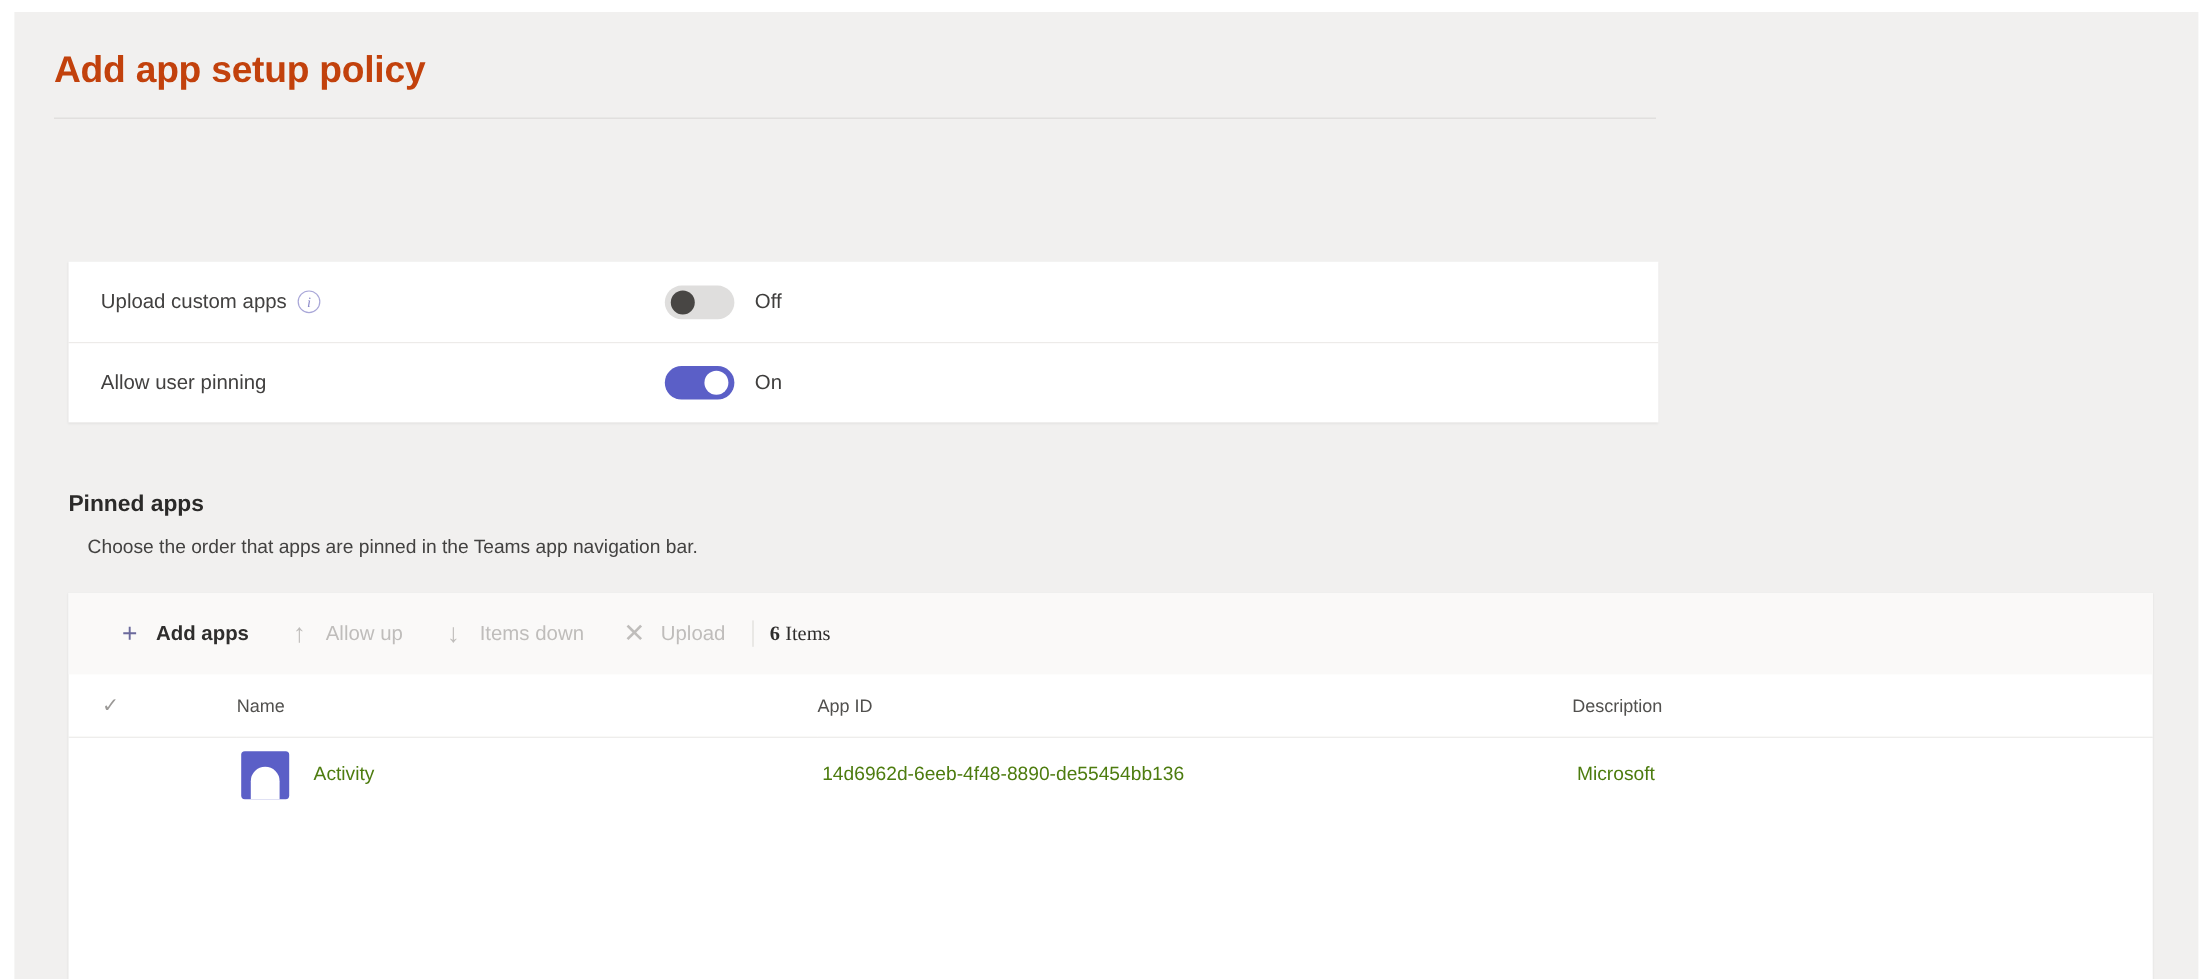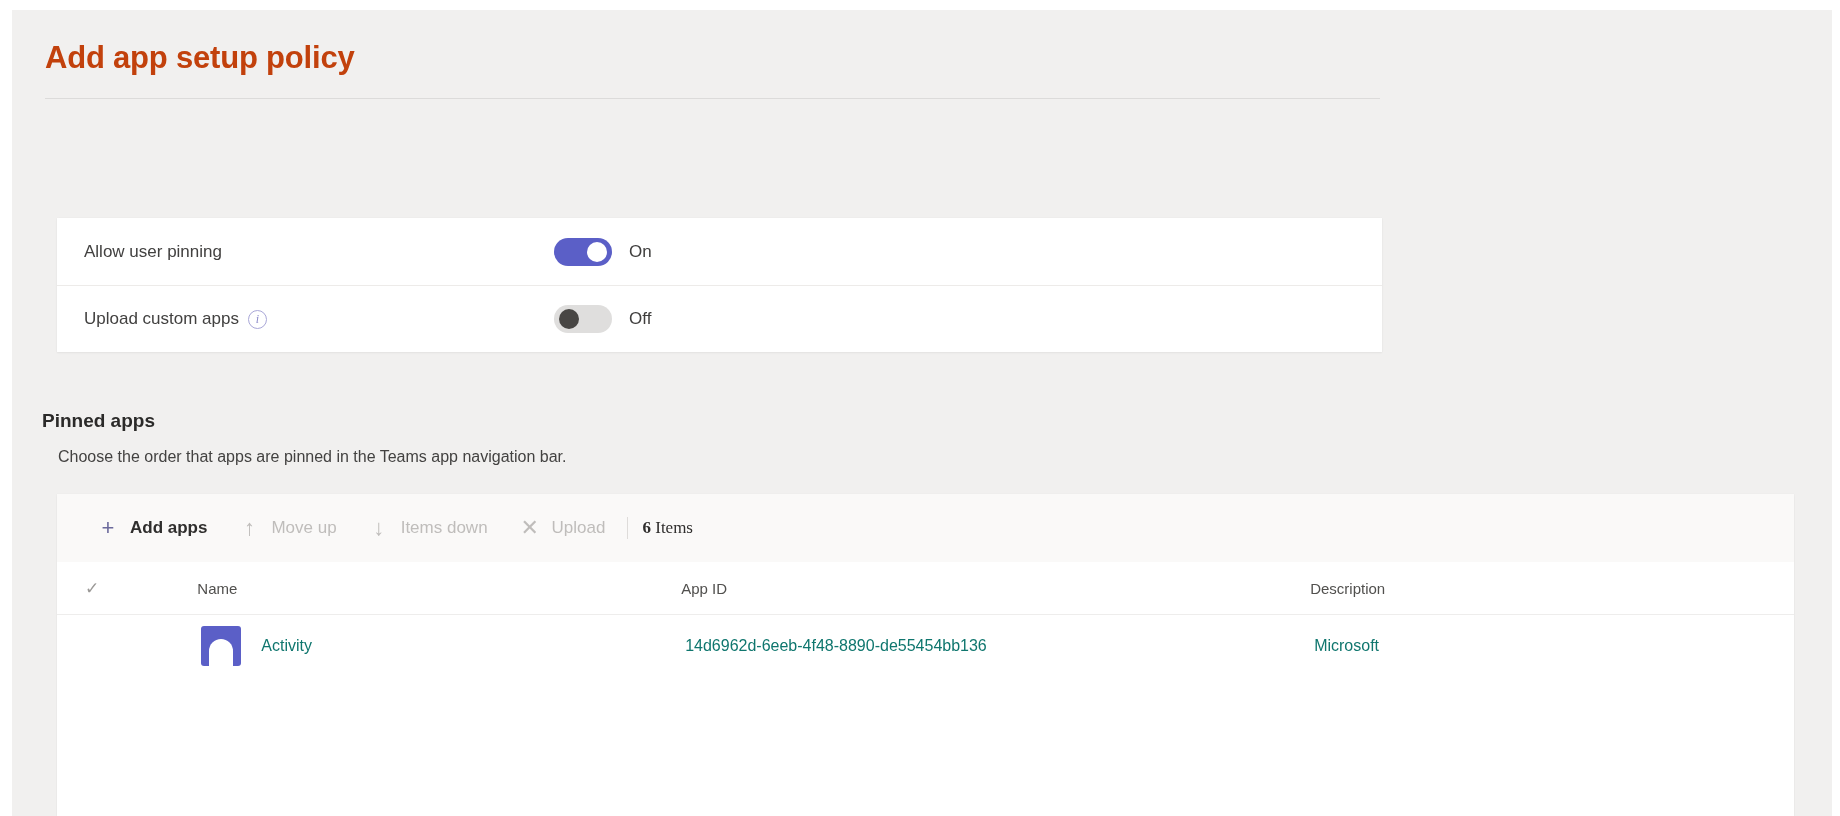--- a/index.html
+++ b/index.html
@@ -134,21 +134,21 @@
   .toggle.off .knob { left: 5px;  background: #484644; }
   .toggle.on  .knob { left: 33px; background: #ffffff; }
   .toggle-state {
     font-size: 17px;
     color: #3f3e3d;
   }
 
   
   .pinned-section {
     position: absolute;
-    left: 30px;
+    left: 45px;
     top: 400px;
     width: 1740px;
   }
   .section-title {
     font-size: 19px;
     font-weight: bold;
     color: #2b2a29;
     margin: 0 0 4px 0;
   }
   .section-subtitle {
@@ -223,21 +223,21 @@
     font-weight: normal;
     font-size: 15px;
     color: #51504e;
     height: 52px;
     padding: 0;
     border-bottom: 1px solid #eeedec;
     vertical-align: middle;
   }
   .tbl td {
     font-size: 16px;
-    color: #0f766e;
+    color: #4d7c0f;
     height: 62px;
     padding: 4px;
     vertical-align: middle;
   }
   .col-check { width: 88px; padding-left: 28px !important; }
   .col-name  { width: 400px; margin-left: 20px; }
   .col-appid { width: 520px; }
   .col-dist  { width: 400px; }
 
   .check-glyph {
@@ -281,62 +281,62 @@
 
     <div class="header-block">
       <h1 class="page-title">Add app setup policy</h1>
       <div class="title-rule"></div>
     </div>
 
     <div class="settings-card">
 
       <div class="setting-row">
         <div class="setting-label">
+          <span>Upload custom apps</span>
+          <span class="info-icon">i</span>
+        </div>
+        <div class="toggle-wrap">
+          <div class="toggle off">
+            <div class="knob"></div>
+          </div>
+          <span class="toggle-state">Off</span>
+        </div>
+      </div>
+
+      <div class="setting-row">
+        <div class="setting-label">
           <span>Allow user pinning</span>
         </div>
         <div class="toggle-wrap">
           <div class="toggle on">
             <div class="knob"></div>
           </div>
           <span class="toggle-state">On</span>
         </div>
       </div>
 
-      <div class="setting-row">
-        <div class="setting-label">
-          <span>Upload custom apps</span>
-          <span class="info-icon">i</span>
-        </div>
-        <div class="toggle-wrap">
-          <div class="toggle off">
-            <div class="knob"></div>
-          </div>
-          <span class="toggle-state">Off</span>
-        </div>
-      </div>
-
     </div>
 
     <div class="pinned-section">
       <h2 class="section-title">Pinned apps</h2>
       <p class="section-subtitle">Choose the order that apps are pinned in the Teams app navigation bar.</p>
     </div>
 
     <div class="table-card">
 
       <div class="command-bar">
 
         <div class="cmd enabled">
           <span class="glyph">+</span>
           <span>Add apps</span>
         </div>
 
         <div class="cmd disabled">
           <span class="glyph">↑</span>
-          <span>Move up</span>
+          <span>Allow up</span>
         </div>
 
         <div class="cmd disabled">
           <span class="glyph">↓</span>
           <span>Items down</span>
         </div>
 
         <div class="cmd disabled">
           <span class="glyph">✕</span>
           <span>Upload</span>

